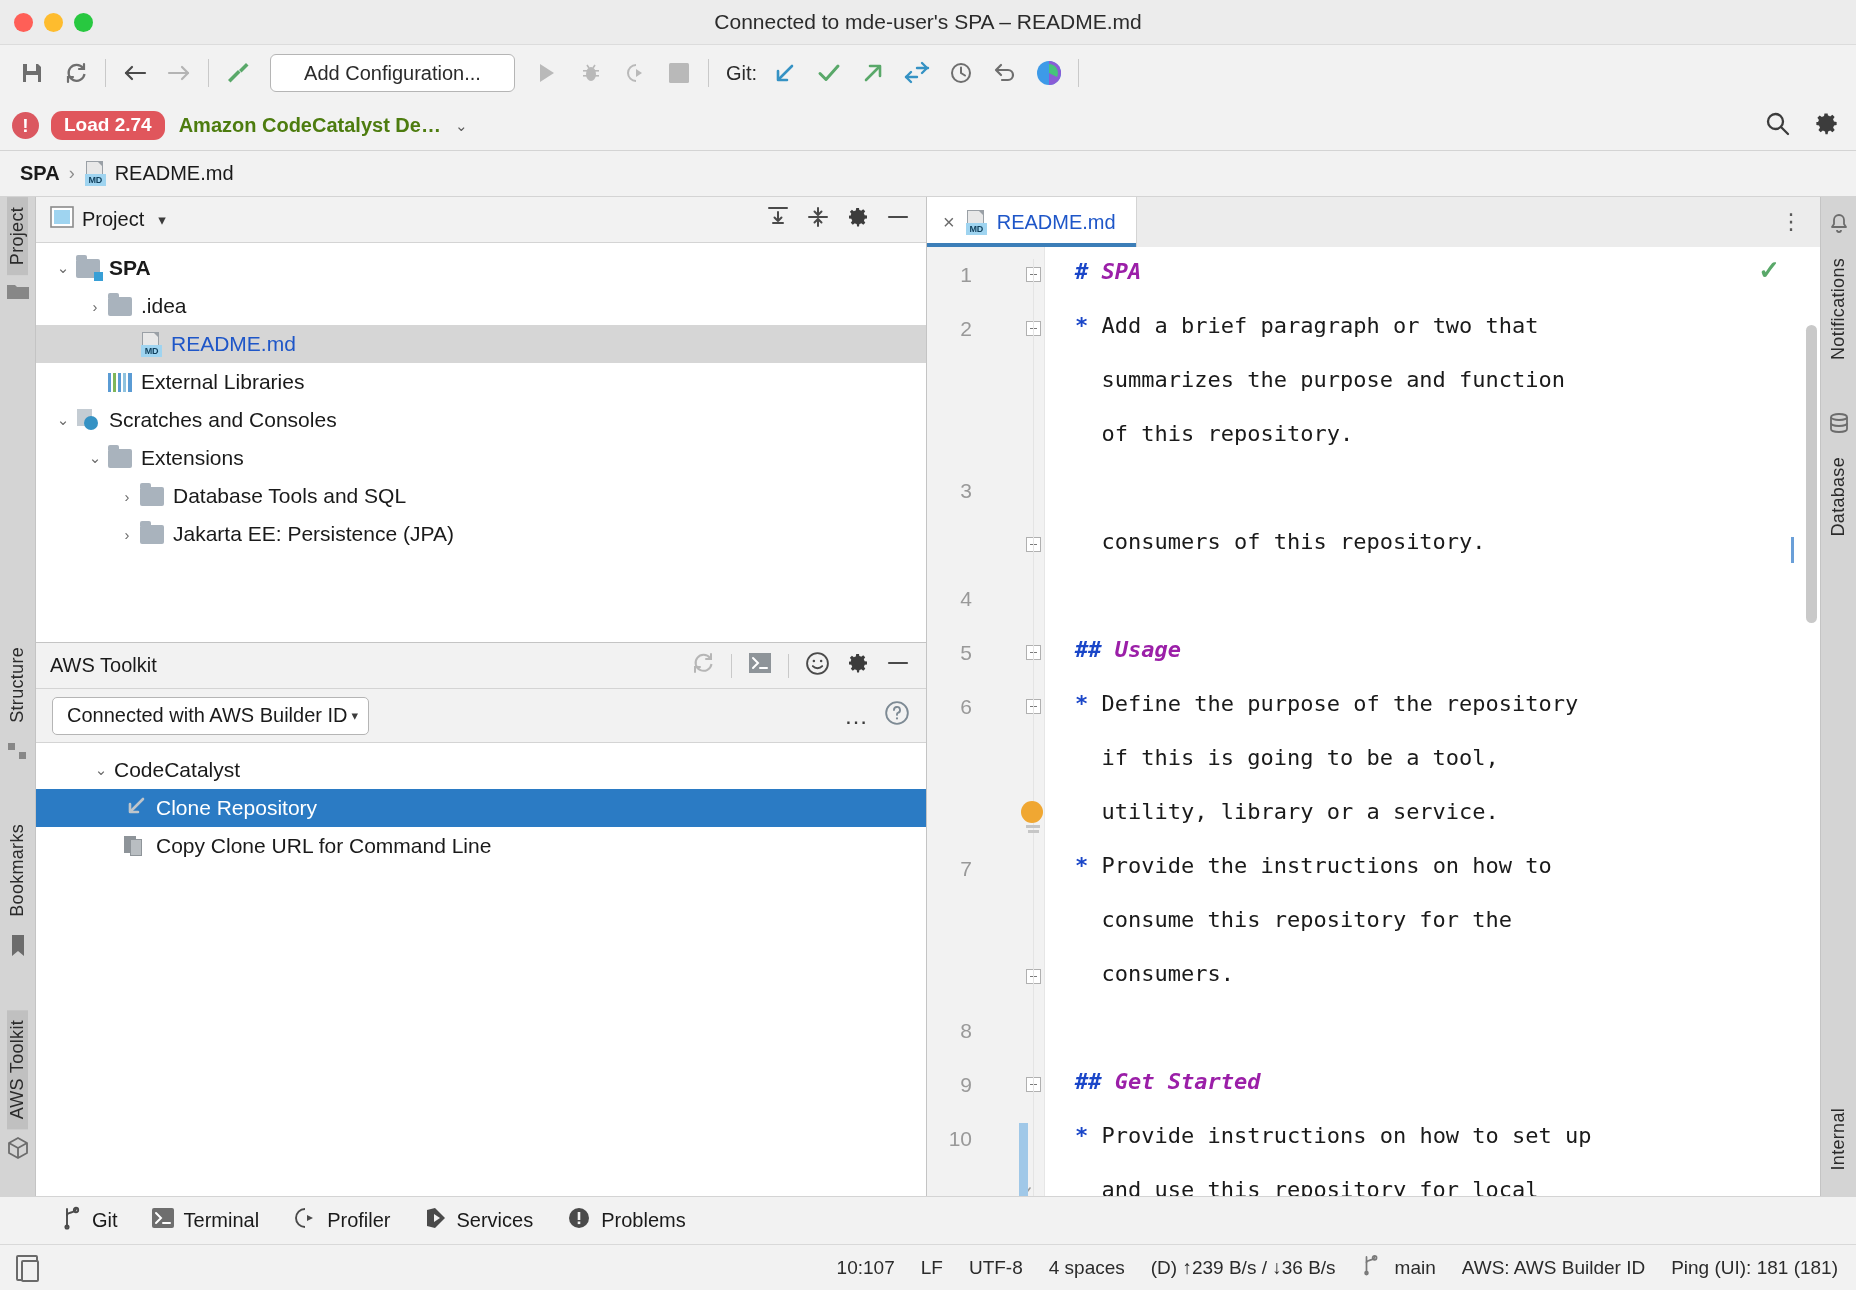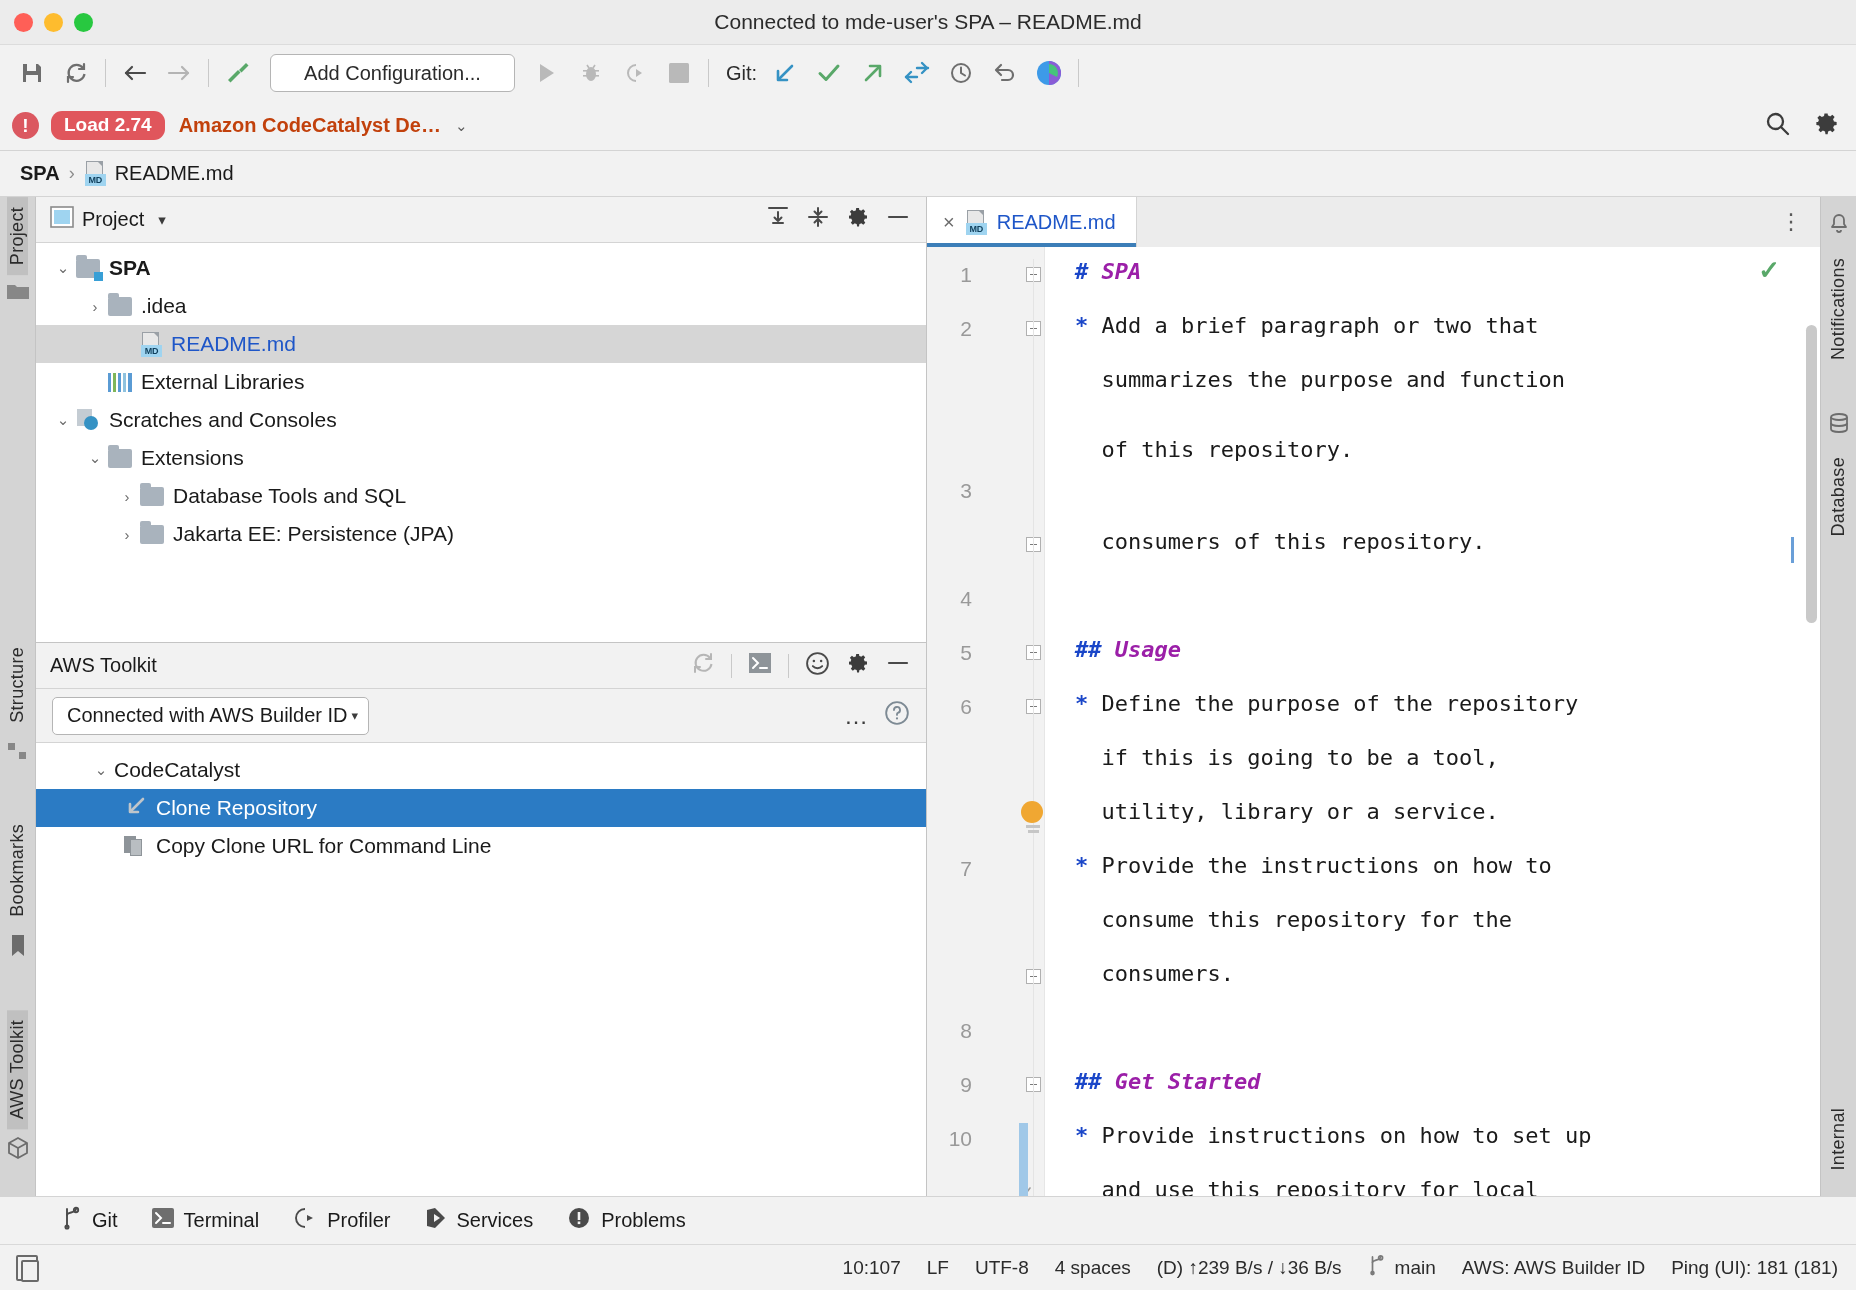--- a/index.html
+++ b/index.html
@@ -69,21 +69,21 @@
     background: #db5860; color: #fff;
     display: flex; align-items: center; justify-content: center;
     font-weight: bold; font-size: 19px; margin-right: 12px;
   }
   #load-badge {
     background: #e0565c; color: #fff;
     border-radius: 11px; padding: 3px 13px 4px;
     font-size: 19px; font-weight: 600;
     margin-right: 14px;
   }
-  #run-name { font-size: 20px; font-weight: 700; color: #c2410c; }
+  #run-name { font-size: 20px; font-weight: 700; color: #4d7c0f; }
   #run-caret { margin-left: 14px; color: #5a5a5a; font-size: 15px; }
   .notif-right { position: absolute; right: 16px; display: flex; gap: 22px; align-items: center; }
 
   
   #breadcrumb {
     height: 46px; width: 100%;
     background: #f2f2f2;
     display: flex; align-items: center;
     padding-left: 20px; gap: 9px;
     border-bottom: 1px solid #d4d4d4;
@@ -688,21 +688,21 @@
           <div class="fold-m tri" style="top: 825px;">
             <span class="box"></span>
           </div>
           <div class="ln" style="top: 880px;">10</div>
         </div>
       <div id="code">
         <div id="vert-guide" style="left: -12px; top: 12px; bottom: 0px;"></div>
       <div class="cl" style="top: 14px; left: 30px;"><span class="tok-hash"># </span><span class="tok-head">SPA</span></div>
           <div class="cl" style="top: 68px; left: 30px;"><span class="tok-bullet">* </span><span>Add a brief paragraph or two that</span></div>
           <div class="cl" style="top: 122px; left: 30px;"><span>  summarizes the purpose and function</span></div>
-          <div class="cl" style="top: 192px; left: 30px;"><span>  of this repository.</span></div>
+          <div class="cl" style="top: 176px; left: 30px;"><span>  of this repository.</span></div>
           <div class="cl" style="top: 284px; left: 30px;"><span>  consumers of this repository.</span></div>
           <div class="cl" style="top: 338px; left: 30px;"></div>
           <div class="cl" style="top: 392px; left: 30px;"><span class="tok-hash">## </span><span class="tok-head">Usage</span></div>
           <div class="cl" style="top: 446px; left: 30px;"><span class="tok-bullet">* </span><span>Define the purpose of the repository</span></div>
           <div class="cl" style="top: 500px; left: 30px;"><span>  if this is going to be a tool,</span></div>
           <div class="cl" style="top: 554px; left: 30px;"><span>  utility, library or a service.</span></div>
           <div class="cl" style="top: 608px; left: 30px;"><span class="tok-bullet">* </span><span>Provide the instructions on how to</span></div>
           <div class="cl" style="top: 662px; left: 30px;"><span>  consume this repository for the</span></div>
           <div class="cl" style="top: 716px; left: 30px;"><span>  consumers.</span></div>
           <div class="cl" style="top: 770px; left: 30px;"></div>
@@ -804,21 +804,21 @@
 </div>
 
 <div id="statusbar">
   <span class="sb-doc-icon"></span>
   <span class="sright">
     <span>10:107</span>
     <span>LF</span>
     <span>UTF-8</span>
     <span>4 spaces</span>
     <span>(D) ↑239 B/s / ↓36 B/s</span>
-    <span style="display:flex;align-items:center;gap:9px">
+    <span style="display:flex;align-items:center;gap:15px">
       <span>
         <svg width="18" height="22" viewBox="0 0 20 24" fill="none" stroke="#7a7a7a" stroke-width="1.9" stroke-linecap="round">
             <path d="M5 3v18"></path>
             <path d="M5 9c0-3 9-2 9-6"></path>
             <circle cx="14" cy="4" r="2.2"></circle>
             <circle cx="5" cy="21" r="1.6"></circle>
           </svg>
       </span>
       <span>main</span>
     </span>

